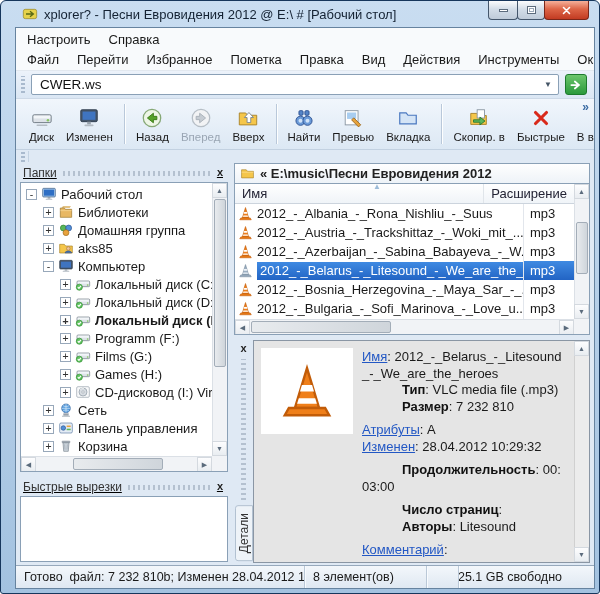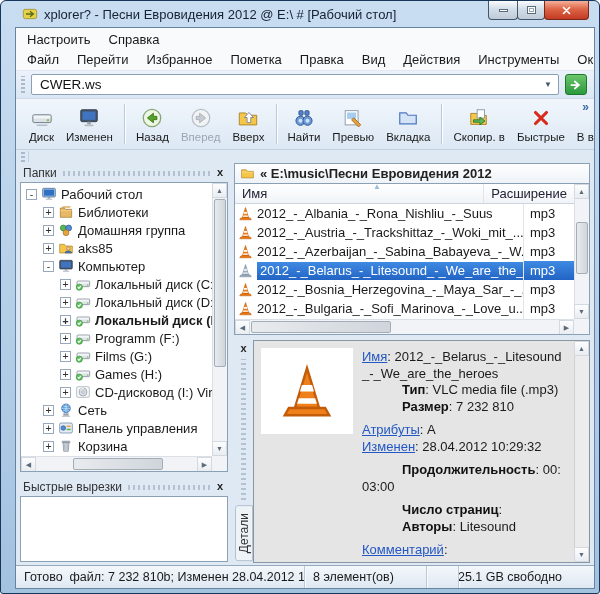--- a/index.html
+++ b/index.html
@@ -41,21 +41,21 @@
   .tb-btn { display:flex; flex-direction:column; align-items:center; padding:1px 6px; font-size:11.5px; color:#1a1a1a; white-space:nowrap; }
   .tb-btn .icon { height:27px; display:flex; align-items:center; }
   .tb-btn.disabled { color:#9aa6b4; }
   .tb-chevron { position:absolute; right:5px; top:1px; color:#3b6ba3; font-size:12px; font-weight:bold; }
   
   .band { height:13px; position:relative; }
   .band-grip { position:absolute; left:5px; top:2px; width:4px; height:10px;
                background:repeating-linear-gradient(0deg,#a9bace 0 2px,rgba(0,0,0,0) 2px 4px); }
   .band-line { position:absolute; left:12px; top:1px; width:1px; height:11px; background:#c3d2e2; }
   .panels { flex:1; display:flex; padding:0 4px 2px 4px; min-height:0; }
-  .left-col { width:208px; display:flex; flex-direction:column; min-height:0; }
+  .left-col { width:208px; display:flex; flex-direction:column; min-height:0;text-decoration:underline; }
   .splitter { width:6px; }
   .right-col { flex:1; display:flex; flex-direction:column; min-width:0; min-height:0; }
   .panel-hdr { height:19px; display:flex; align-items:center; gap:6px; padding:0 5px 0 3px; font-size:12px; color:#333; }
   .panel-hdr .grip-h { flex:1; height:5px; margin-top:2px;
       background:repeating-linear-gradient(90deg,#b4c1d0 0 2px,rgba(0,0,0,0) 2px 5px); }
   .panel-x { font-size:11px; font-weight:bold; color:#222; line-height:1; }
   .tree-box { position:relative; height:290px; background:#fff; border:1px solid #8aa0b6; overflow:hidden; }
   .tree-items { position:absolute; inset:2px 15px 15px 0; overflow:hidden; }
   .tree-row { height:18px; display:flex; align-items:center; white-space:nowrap; font-size:13px; color:#1a1a1a; }
   .tree-row.bold { font-weight:bold; }

